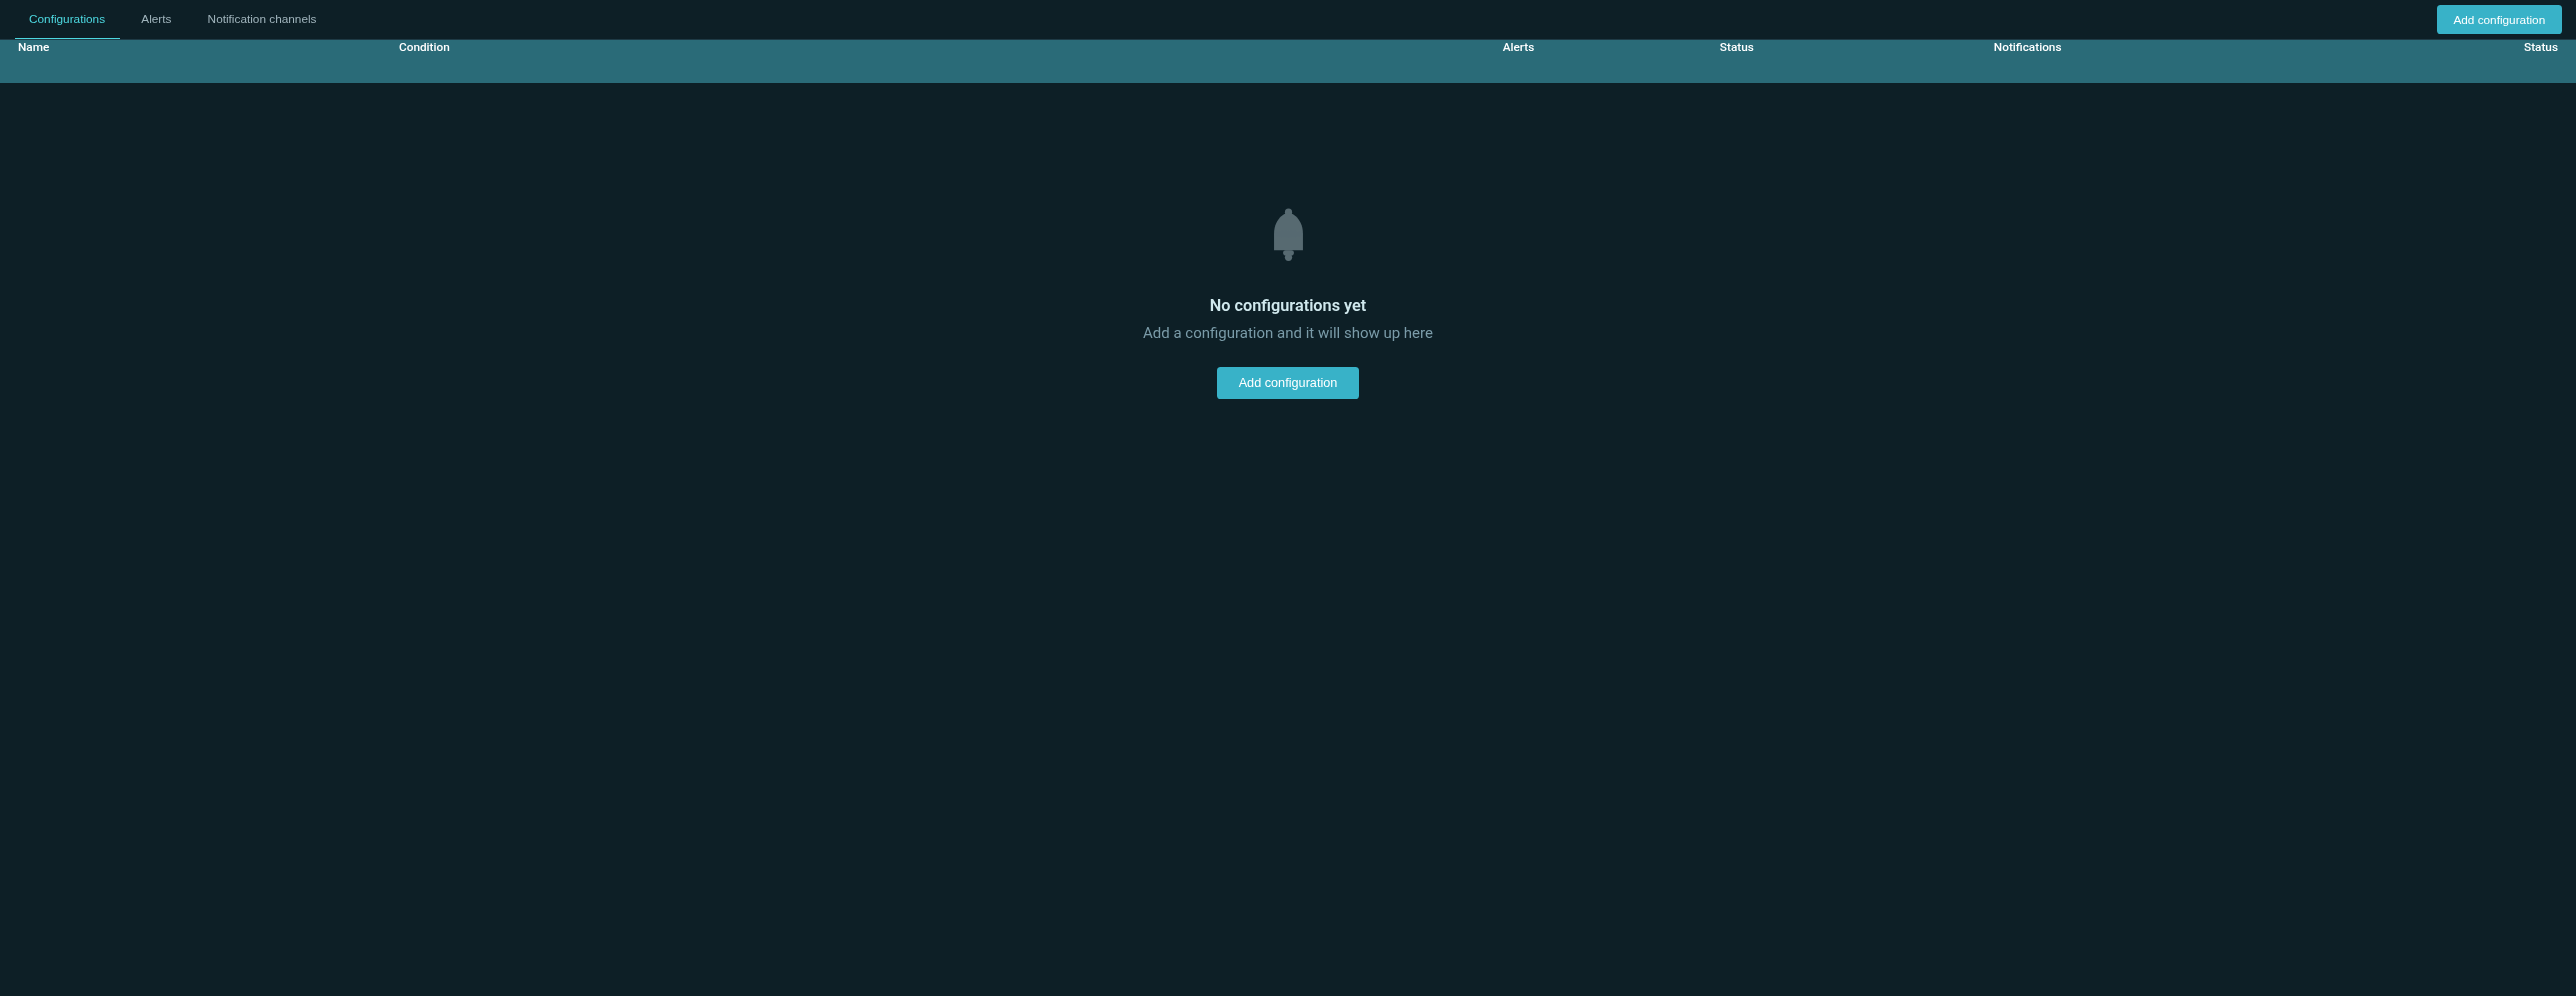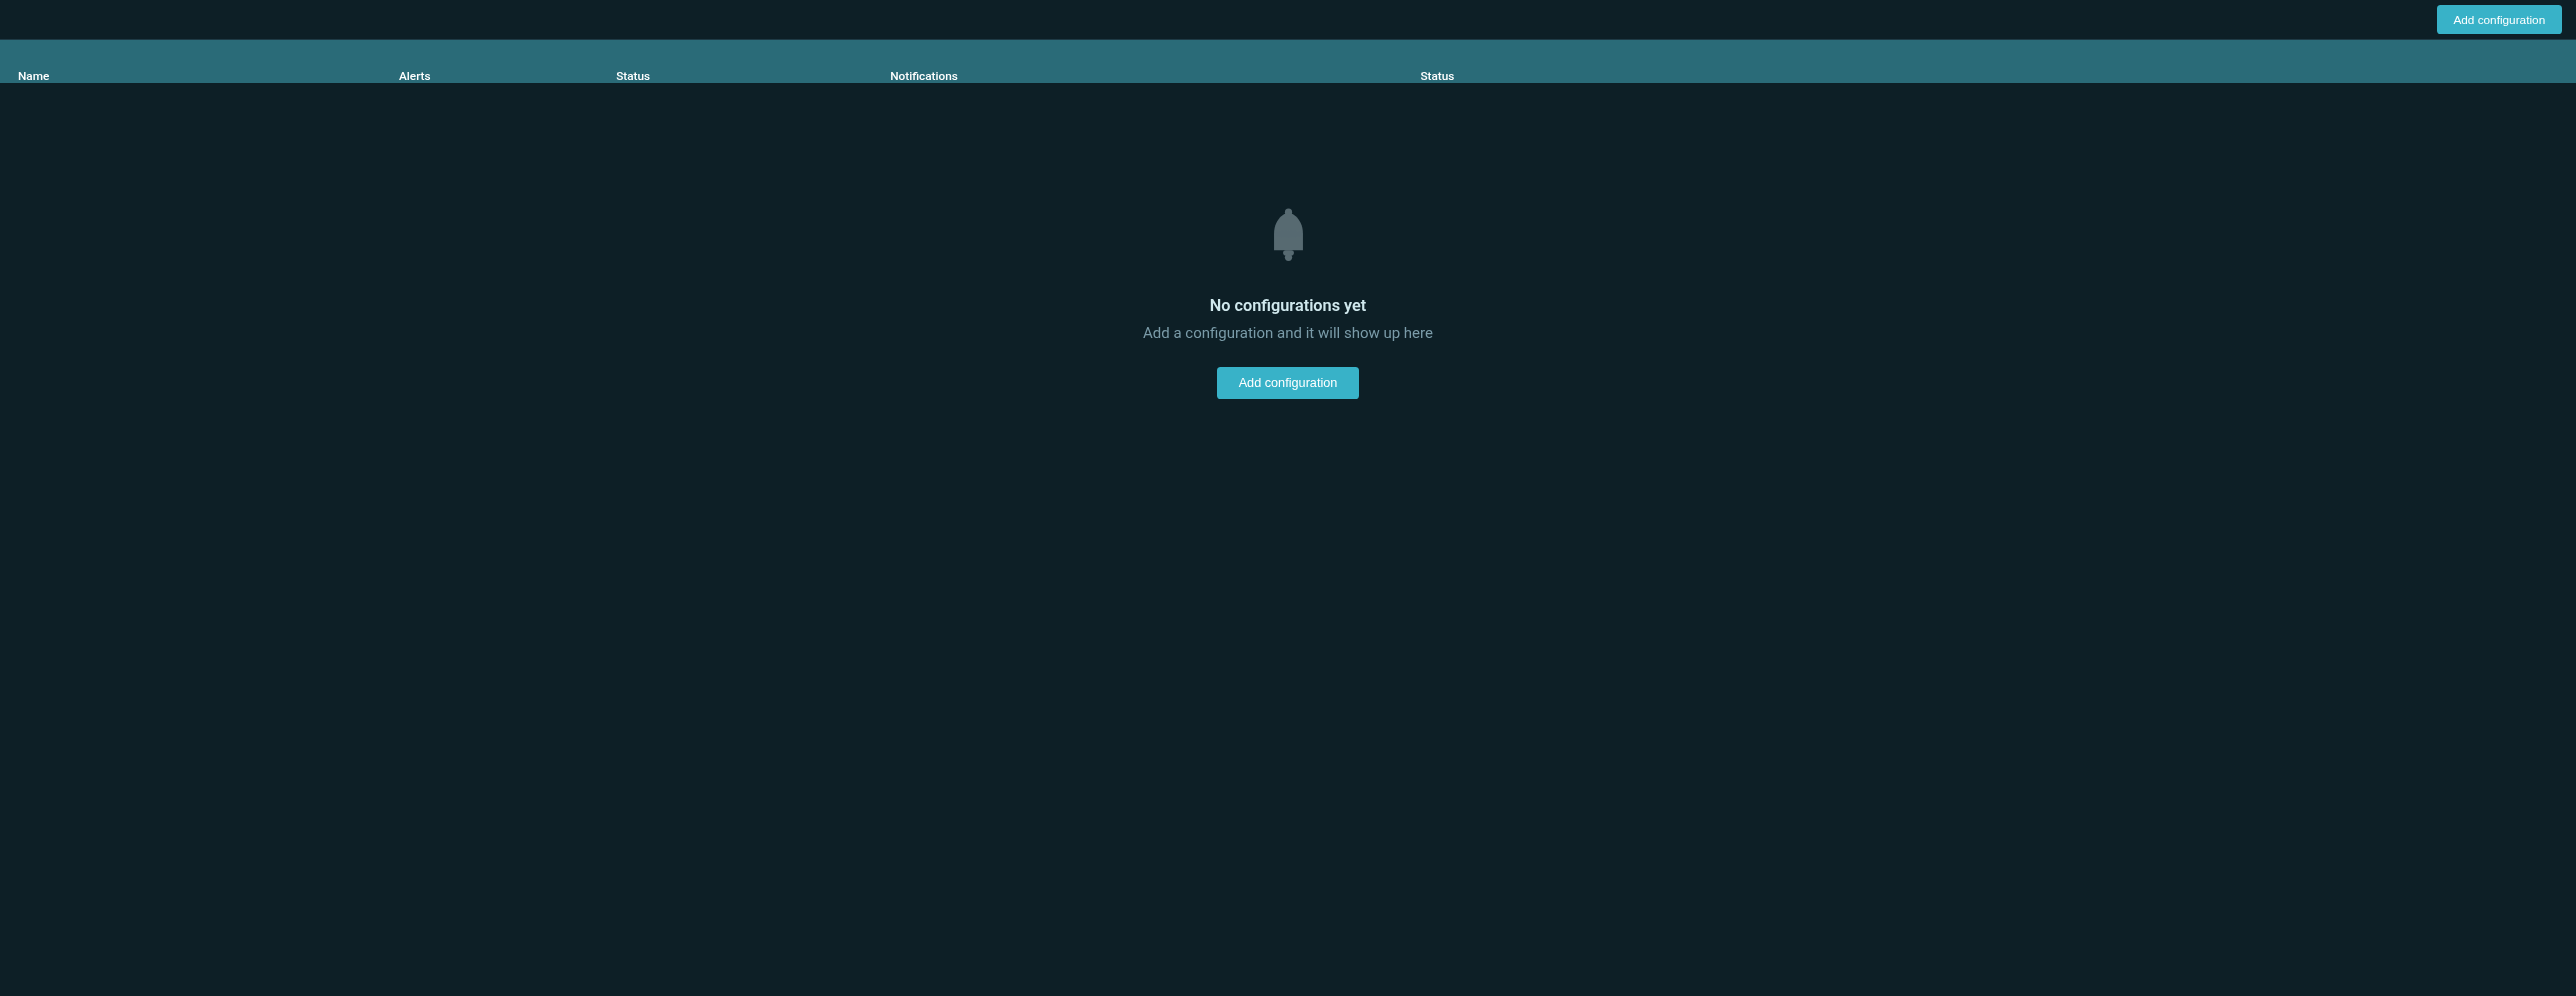--- a/index.html
+++ b/index.html
@@ -70,21 +70,21 @@
       border-radius: 3.6px;
       font-size: 11.8px;
       cursor: pointer;
       white-space: nowrap;
       font-weight: 500;
     }
 
     
     .table-header {
       display: flex;
-      align-items: flex-end;
+      align-items: flex-start;
       background-color: #2a6b78;
       height: 43px;
       padding: 0 18px;
     }
 
     .col-name {
       width: 15%;
       font-size: 11.8px;
       font-weight: 500;
       color: #ffffff;
@@ -170,27 +170,33 @@
       border-radius: 3.6px;
       font-size: 12.7px;
       cursor: pointer;
       font-weight: 500;
     }
   </style>
 </head>
 <body>
 
 <nav class="nav-bar">
+  <div class="nav-tabs">
+    <button class="nav-tab active">Configurations</button>
+    <button class="nav-tab">Alerts</button>
+    <button class="nav-tab">Notification channels</button>
+  </div>
   <div class="nav-actions">
     <button class="btn-add-config">Add configuration</button>
   </div>
 </nav>
 
 <div class="table-header">
   <div class="col-name">Name</div>
+  <div class="col-condition">Condition</div>
   <div class="col-count">Alerts</div>
   <div class="col-status">Status</div>
   <div class="col-notifications">Notifications</div>
   <div class="col-enabled">Status</div>
 </div>
 
 <div class="empty-state">
   <div class="empty-state-icon">
     <svg class="bell-icon" viewBox="0 0 72 72" fill="#a0b4bc" xmlns="http://www.w3.org/2000/svg">
 

